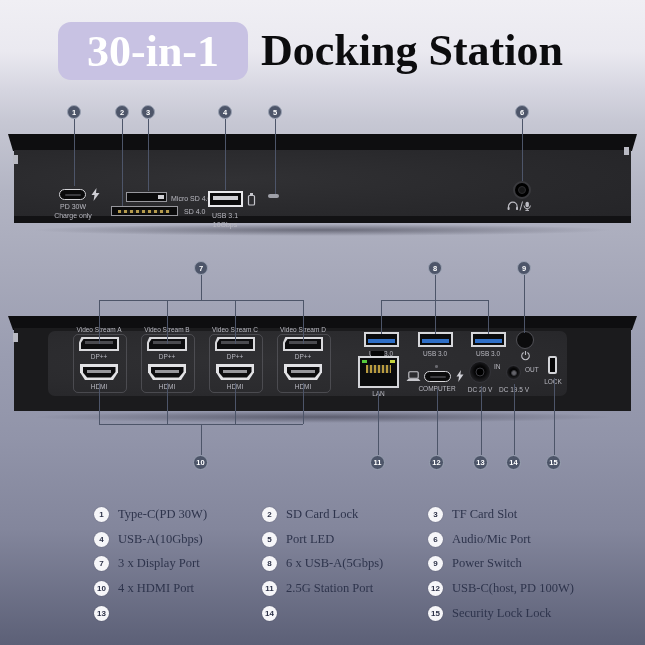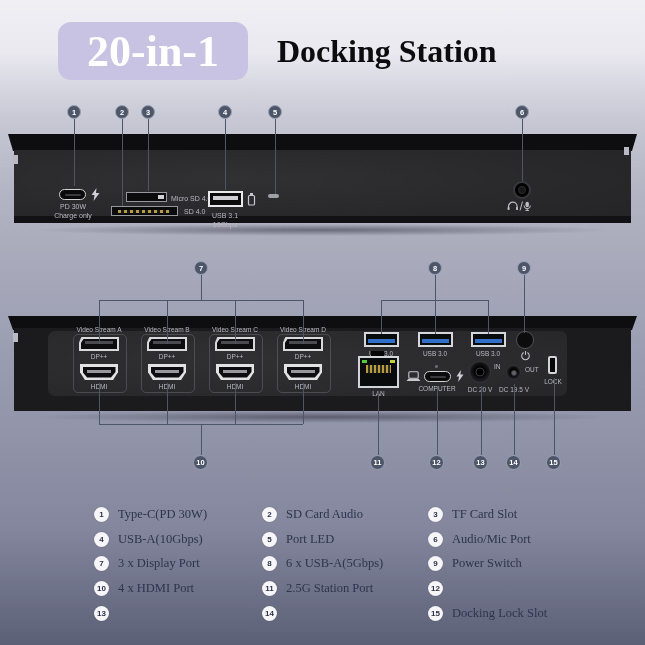--- a/index.html
+++ b/index.html
@@ -3,22 +3,22 @@
 <meta charset="utf-8">
 <style>
   html,body{margin:0;padding:0;}
   .canvas{position:relative;width:645px;height:645px;overflow:hidden;
     font-family:"Liberation Sans",sans-serif;
     background:linear-gradient(180deg,#f0eff4 0%,#eae9f0 8%,#d5d5e0 14%,#c6c7d3 19%,#b2b4c3 30%,#a7a9ba 42%,#9a9db1 55%,#9194a9 68%,#83869c 82%,#5c6077 100%);}
   
   .title-badge{position:absolute;left:58px;top:22px;width:190px;height:58px;border-radius:13px;
     background:#c8c2e3;color:#ffffff;font-family:"Liberation Serif",serif;font-weight:bold;font-size:44px;
     display:flex;align-items:center;justify-content:center;}
-  .title-heading{position:absolute;left:277px;top:21px;height:60px;line-height:60px;
-    font-family:"Liberation Serif",serif;font-weight:bold;font-size:32px;color:#0c0c0e;white-space:nowrap;}
+  .title-heading{position:absolute;left:261px;top:21px;height:60px;line-height:60px;
+    font-family:"Liberation Serif",serif;font-weight:bold;font-size:44px;color:#0c0c0e;white-space:nowrap;}
   
   .dev-lip{position:absolute;left:8px;width:629px;background:#0e0e10;}
   .front-lip{top:134px;height:17px;clip-path:polygon(0 0,100% 0,99.2% 100%,0.8% 100%);}
   .rear-lip{top:316px;height:14px;clip-path:polygon(0 0,100% 0,99.2% 100%,0.8% 100%);}
   .front-body{position:absolute;left:14px;top:150px;width:617px;height:73px;
     background:radial-gradient(ellipse at 35% 40%,#313134 0%,#29292c 55%,#242427 100%);}
   .front-body-bottom{position:absolute;left:14px;top:216px;width:617px;height:7px;background:#121214;}
   .rear-body{position:absolute;left:14px;top:328px;width:617px;height:83px;background:#1b1b1d;}
   .rear-panel{position:absolute;left:48px;top:331px;width:519px;height:65px;border-radius:7px;
     background:radial-gradient(ellipse at 40% 45%,#303033 0%,#2b2b2e 60%,#262629 100%);}
@@ -80,21 +80,21 @@
   .leg-num{width:15px;height:15px;border-radius:50%;background:#f6f6f9;color:#2c3147;font-size:8px;font-weight:bold;
     display:flex;align-items:center;justify-content:center;flex:0 0 15px;box-shadow:0 0 1px rgba(40,40,60,0.5);}
   .leg-label{font-family:"Liberation Serif",serif;font-size:12.5px;color:#2e344c;white-space:nowrap;}
   svg{position:absolute;overflow:visible;}
 </style>
 </head>
 <body>
 
 <div class="canvas">
 
-  <div class="title-badge">20-in-1</div>
+  <div class="title-badge">30-in-1</div>
   <div class="title-heading">Docking Station</div>
 
   <div class="dev-lip front-lip"></div>
   <div class="front-body"></div>
   <div class="front-body-bottom"></div>
   <div class="notch" style="left:13px;top:155px;height:9px;"></div>
   <div class="notch" style="left:624px;top:147px;height:8px;"></div>
   <div class="gshadow" style="left:30px;top:224px;width:585px;"></div>
 
   <div class="usbc" style="left:59px;top:189px;">
@@ -304,21 +304,21 @@
   <div class="co2" style="left:506px;top:455px;">14</div>
   <div class="co2" style="left:546px;top:455px;">15</div>
 
   <div class="legend">
     <div class="leg-item">
         <span class="leg-num">1</span>
         <span class="leg-label">Type-C(PD 30W)</span>
       </div>
     <div class="leg-item">
         <span class="leg-num">2</span>
-        <span class="leg-label">SD Card Audio</span>
+        <span class="leg-label">SD Card Lock</span>
       </div>
     <div class="leg-item">
         <span class="leg-num">3</span>
         <span class="leg-label">TF Card Slot</span>
       </div>
     <div class="leg-item">
         <span class="leg-num">4</span>
         <span class="leg-label">USB-A(10Gbps)</span>
       </div>
     <div class="leg-item">
@@ -344,26 +344,27 @@
     <div class="leg-item">
         <span class="leg-num">10</span>
         <span class="leg-label">4 x HDMI Port</span>
       </div>
     <div class="leg-item">
         <span class="leg-num">11</span>
         <span class="leg-label">2.5G Station Port</span>
       </div>
     <div class="leg-item">
         <span class="leg-num">12</span>
+        <span class="leg-label">USB-C(host, PD 100W)</span>
       </div>
     <div class="leg-item">
         <span class="leg-num">13</span>
       </div>
     <div class="leg-item">
         <span class="leg-num">14</span>
       </div>
     <div class="leg-item">
         <span class="leg-num">15</span>
-        <span class="leg-label">Docking Lock Slot</span>
+        <span class="leg-label">Security Lock Lock</span>
       </div>
   </div>
 
 </div>
 
 </body></html>

